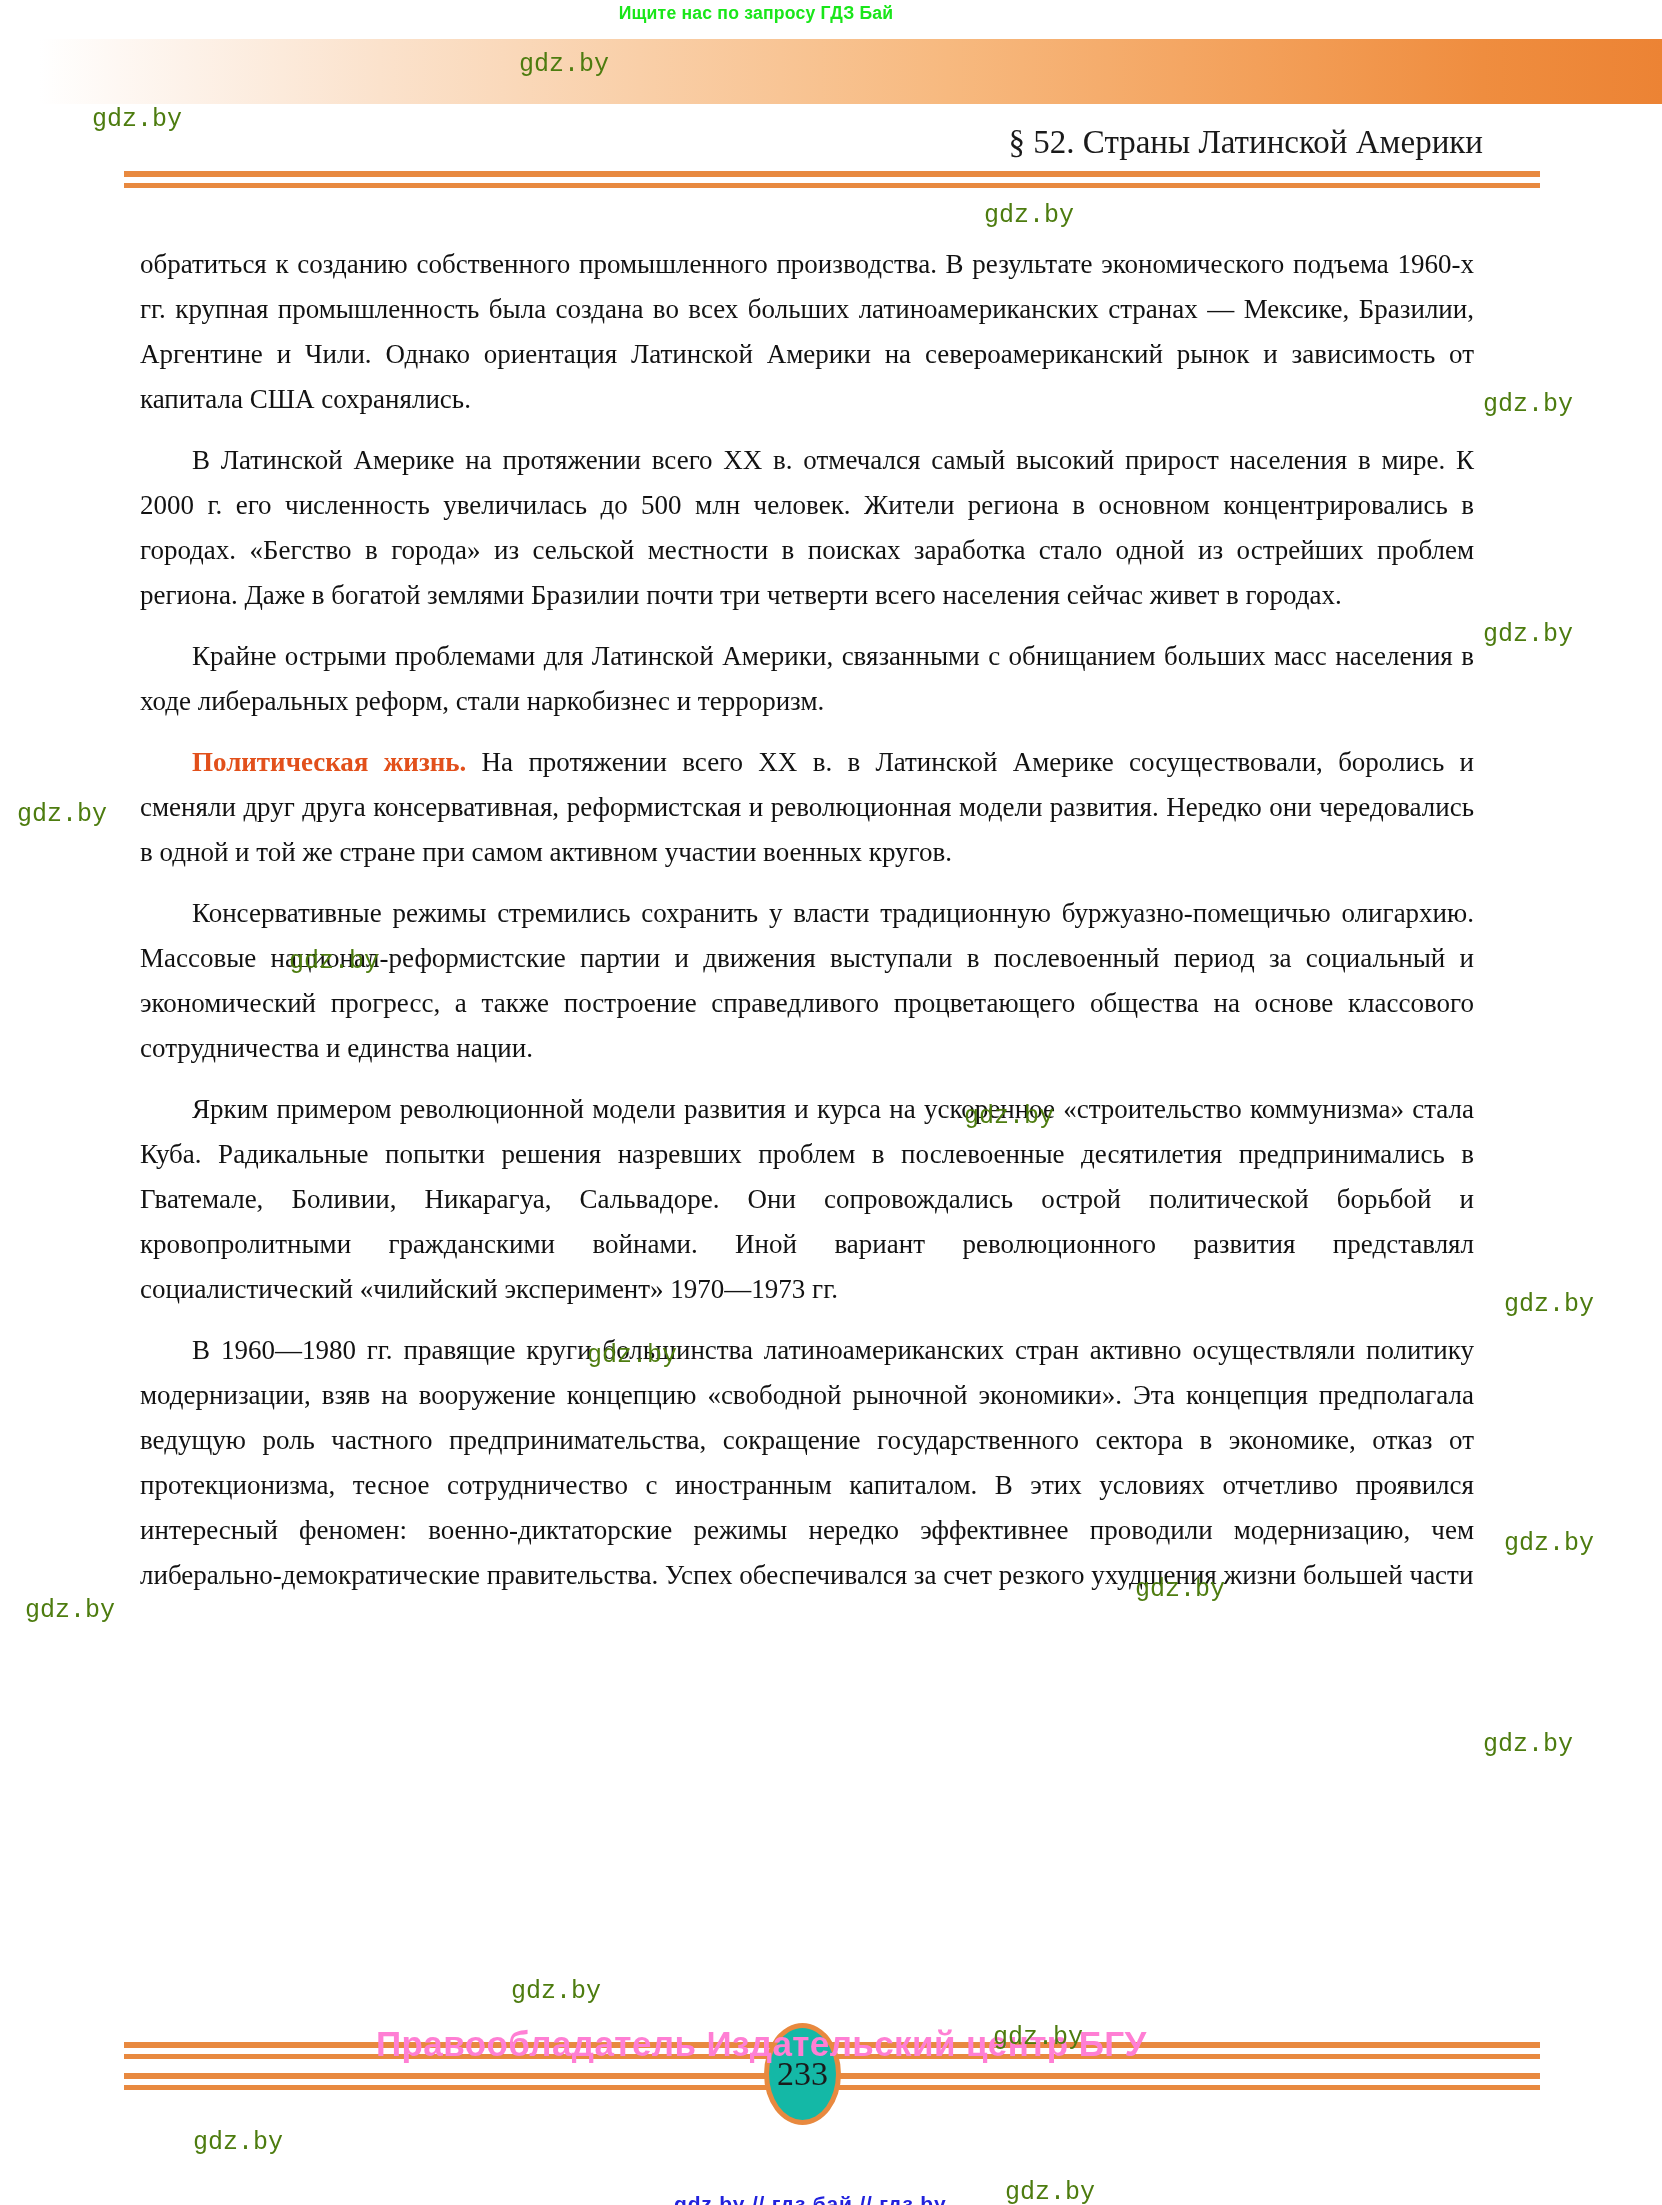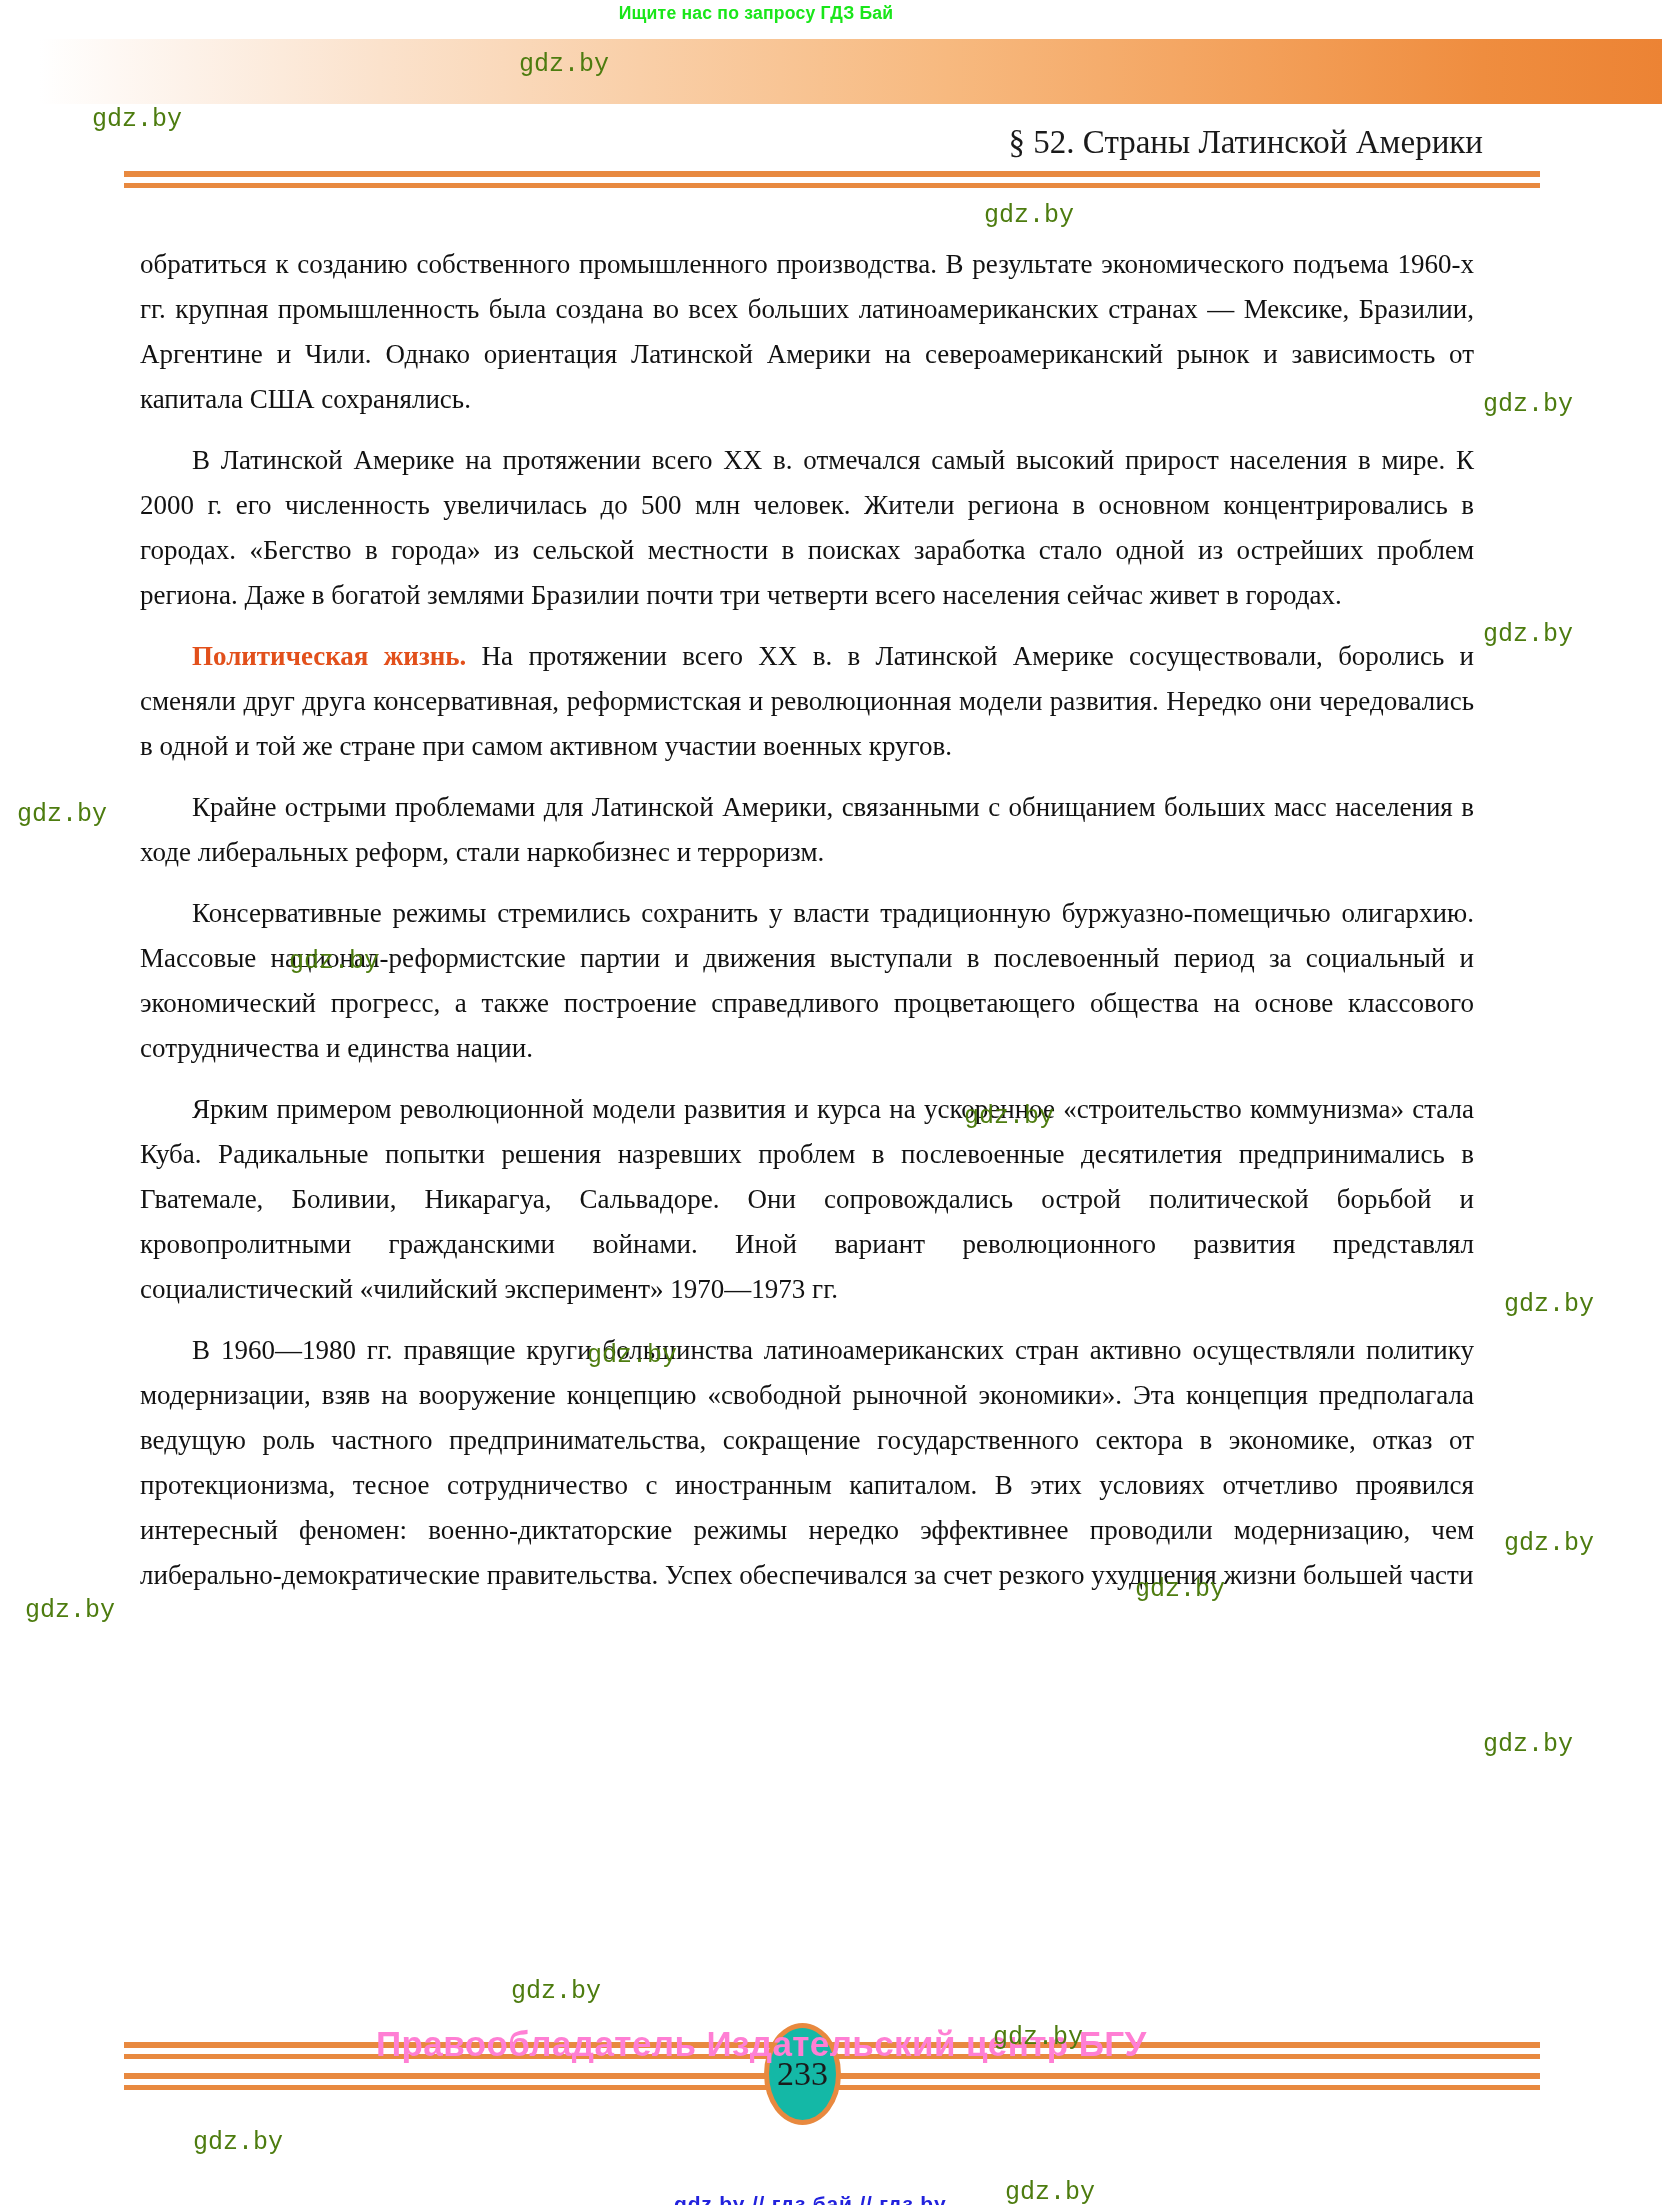--- a/index.html
+++ b/index.html
@@ -168,22 +168,22 @@
 
 <div class="rule-group-top">
   <div class="rule"></div>
   <div class="rule-gap"></div>
   <div class="rule thin"></div>
 </div>
 
 <div class="textcol" id="body-col">
     <p class="noindent">обратиться к созданию собственного промышленного производства. В результате экономического подъема 1960-х гг. крупная промышленность была создана во всех больших латиноамериканских странах — Мексике, Бразилии, Аргентине и Чили. Однако ориентация Латинской Америки на североамериканский рынок и зависимость от капитала США сохранялись.</p>
     <p>В Латинской Америке на протяжении всего XX в. отмечался самый высокий прирост населения в мире. К 2000 г. его численность увеличилась до 500 млн человек. Жители региона в основном концентрировались в городах. «Бегство в города» из сельской местности в поисках заработка стало одной из острейших проблем региона. Даже в богатой землями Бразилии почти три четверти всего населения сейчас живет в городах.</p>
+    <p>Крайне острыми проблемами для Латинской Америки, связанными с обнищанием больших масс населения в ходе либеральных реформ, стали наркобизнес и терроризм.</p>
     <p><span class="lead">Политическая жизнь.</span> На протяжении всего XX в. в Латинской Америке сосуществовали, боролись и сменяли друг друга консервативная, реформистская и революционная модели развития. Нередко они чередовались в одной и той же стране при самом активном участии военных кругов.</p>
-    <p>Крайне острыми проблемами для Латинской Америки, связанными с обнищанием больших масс населения в ходе либеральных реформ, стали наркобизнес и терроризм.</p>
     <p>Консервативные режимы стремились сохранить у власти традиционную буржуазно-помещичью олигархию. Массовые национал-реформистские партии и движения выступали в послевоенный период за социальный и экономический прогресс, а также построение справедливого процветающего общества на основе классового сотрудничества и единства нации.</p>
     <p>Ярким примером революционной модели развития и курса на ускоренное «строительство коммунизма» стала Куба. Радикальные попытки решения назревших проблем в послевоенные десятилетия предпринимались в Гватемале, Боливии, Никарагуа, Сальвадоре. Они сопровождались острой политической борьбой и кровопролитными гражданскими войнами. Иной вариант революционного развития представлял социалистический «чилийский эксперимент» 1970—1973 гг.</p>
     <p>В 1960—1980 гг. правящие круги большинства латиноамериканских стран активно осуществляли политику модернизации, взяв на вооружение концепцию «свободной рыночной экономики». Эта концепция предполагала ведущую роль частного предпринимательства, сокращение государственного сектора в экономике, отказ от протекционизма, тесное сотрудничество с иностранным капиталом. В этих условиях отчетливо проявился интересный феномен: военно-диктаторские режимы нередко эффективнее проводили модернизацию, чем либерально-демократические правительства. Успех обеспечивался за счет резкого ухудшения жизни большей части</p>
   </div>
 
 <div class="rule-group-bottom-1">
   <div class="rule"></div>
   <div class="rule-gap"></div>
   <div class="rule thin"></div>
 </div>

